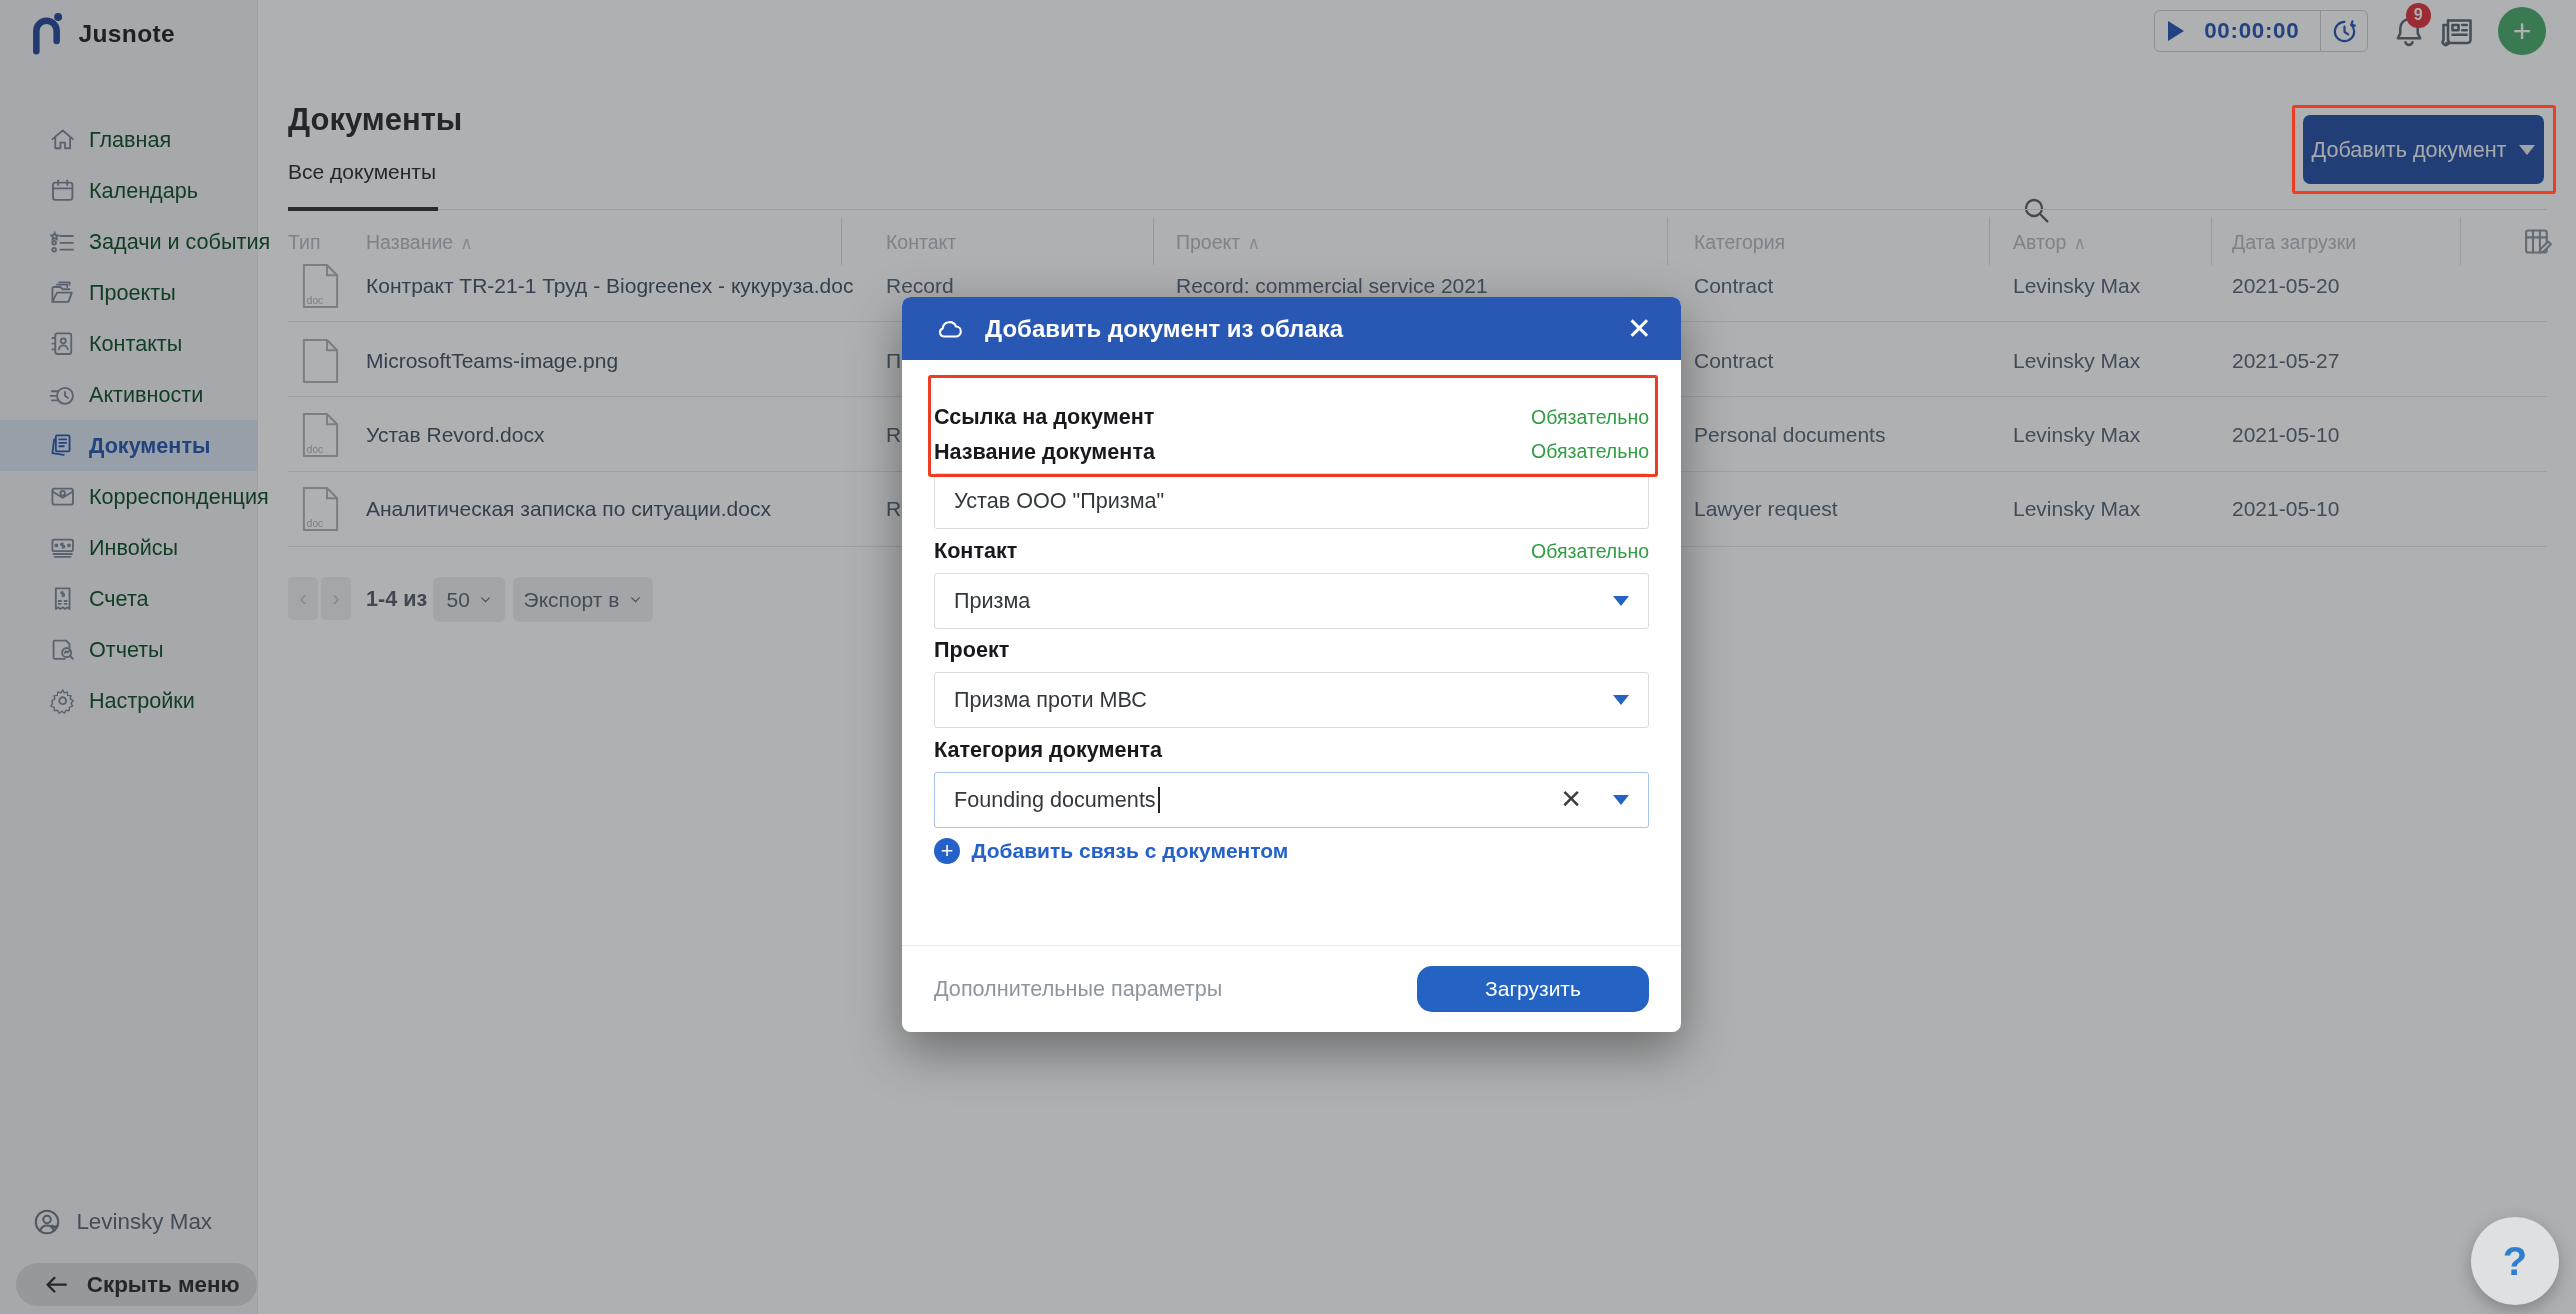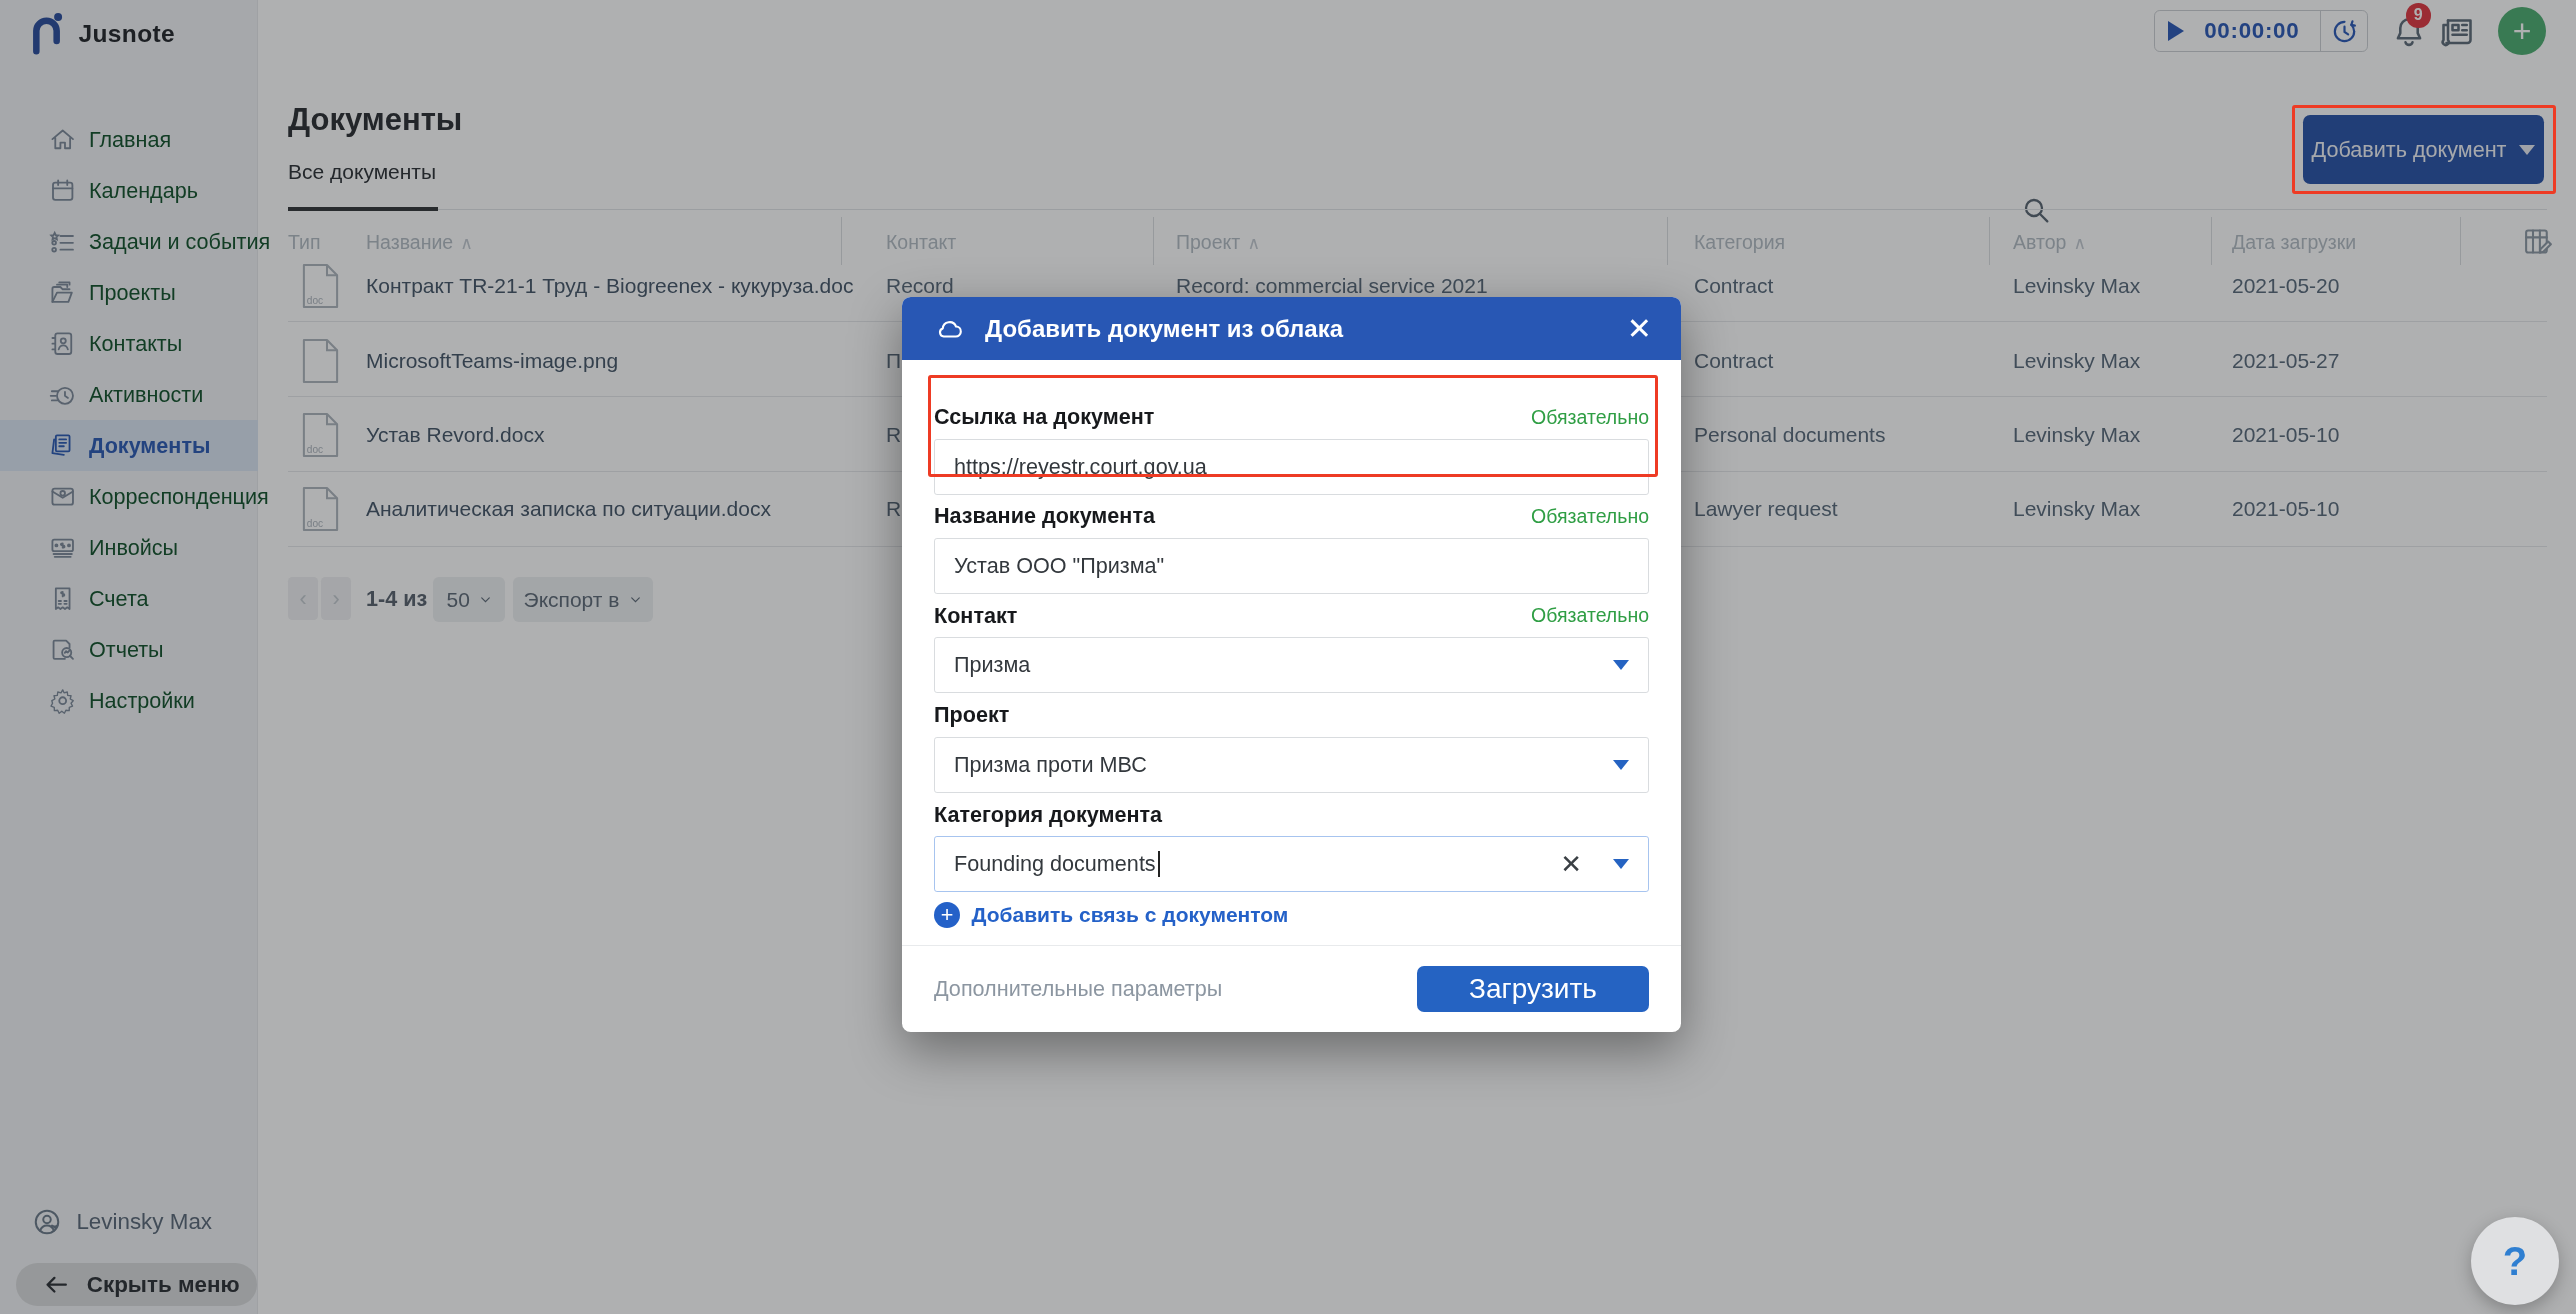--- a/index.html
+++ b/index.html
@@ -93,21 +93,21 @@
   .tri-down { position:absolute; right:19px; width:0; height:0; border-left:8.7px solid transparent; border-right:8.7px solid transparent; border-top:10.8px solid #2563c2; }
   .clear-x { position:absolute; right:66px; font-size:26px; font-weight:300; color:#3a3f44; cursor:pointer; }
   .caret { display:inline-block; width:2.2px; height:26px; background:#222; margin-left:2.2px; vertical-align:middle; }
   .addrel { display:flex; align-items:center; gap:11.5px; margin-top:10px; cursor:pointer; }
   .addrel .pluscircle { width:26px; height:26px; border-radius:50%; background:#2461c8; color:#fff; font-size:21.6px;
     display:flex; align-items:center; justify-content:center; }
   .addrel .reltext { font-size:21px; font-weight:bold; color:#2461c8; }
   .m-footer { position:absolute; left:0; bottom:0; width:100%; height:87px; border-top:1.4px solid #e8eaec;
     display:flex; align-items:center; justify-content:space-between; padding:0 32px; }
   .m-extra { font-size:21.6px; color:#8c96a1; cursor:pointer; }
-  .m-submit { width:232px; height:46px; border-radius:7px; background:#2563c2; color:#fff; font-size:28px; border:none;
+  .m-submit { width:232px; height:46px; border-radius:15px; background:#2563c2; color:#fff; font-size:21px; border:none;
     display:flex; align-items:center; justify-content:center; cursor:pointer; }
   
   .anno { position:absolute; border:3.6px solid #ee3b24; z-index:30; border-radius:2.9px; pointer-events:none; }
   .anno-btn { left:2292px; top:105px; width:264px; height:89px; }
   .anno-field { left:928px; top:375px; width:730px; height:102px; }
   .fab-help { position:absolute; left:2471px; top:1217px; width:88px; height:88px; border-radius:50%; background:#dfe0e2;
     box-shadow:0 5.8px 17.3px rgba(0,0,0,.25); color:#2f7fd1; font-size:40px; font-weight:bold;
     display:flex; align-items:center; justify-content:center; z-index:15; cursor:pointer; }
   svg { display:block; }
 </style>
@@ -424,23 +424,20 @@
         </svg>
       <span class="m-title">Добавить документ из облака</span>
       <span class="m-close">✕</span>
     </div>
     <div class="m-body">
       <div class="fgroup">
         <div class="flabelrow">
           <span class="flabel">Ссылка на документ</span>
           <span class="freq">Обязательно</span>
         </div>
-        <div class="fbox">
-          <span>https://reyestr.court.gov.ua</span>
-        </div>
       </div>
       <div class="fgroup">
         <div class="flabelrow">
           <span class="flabel">Название документа</span>
           <span class="freq">Обязательно</span>
         </div>
         <div class="fbox">
           <span>Устав ООО "Призма"</span>
         </div>
       </div>

